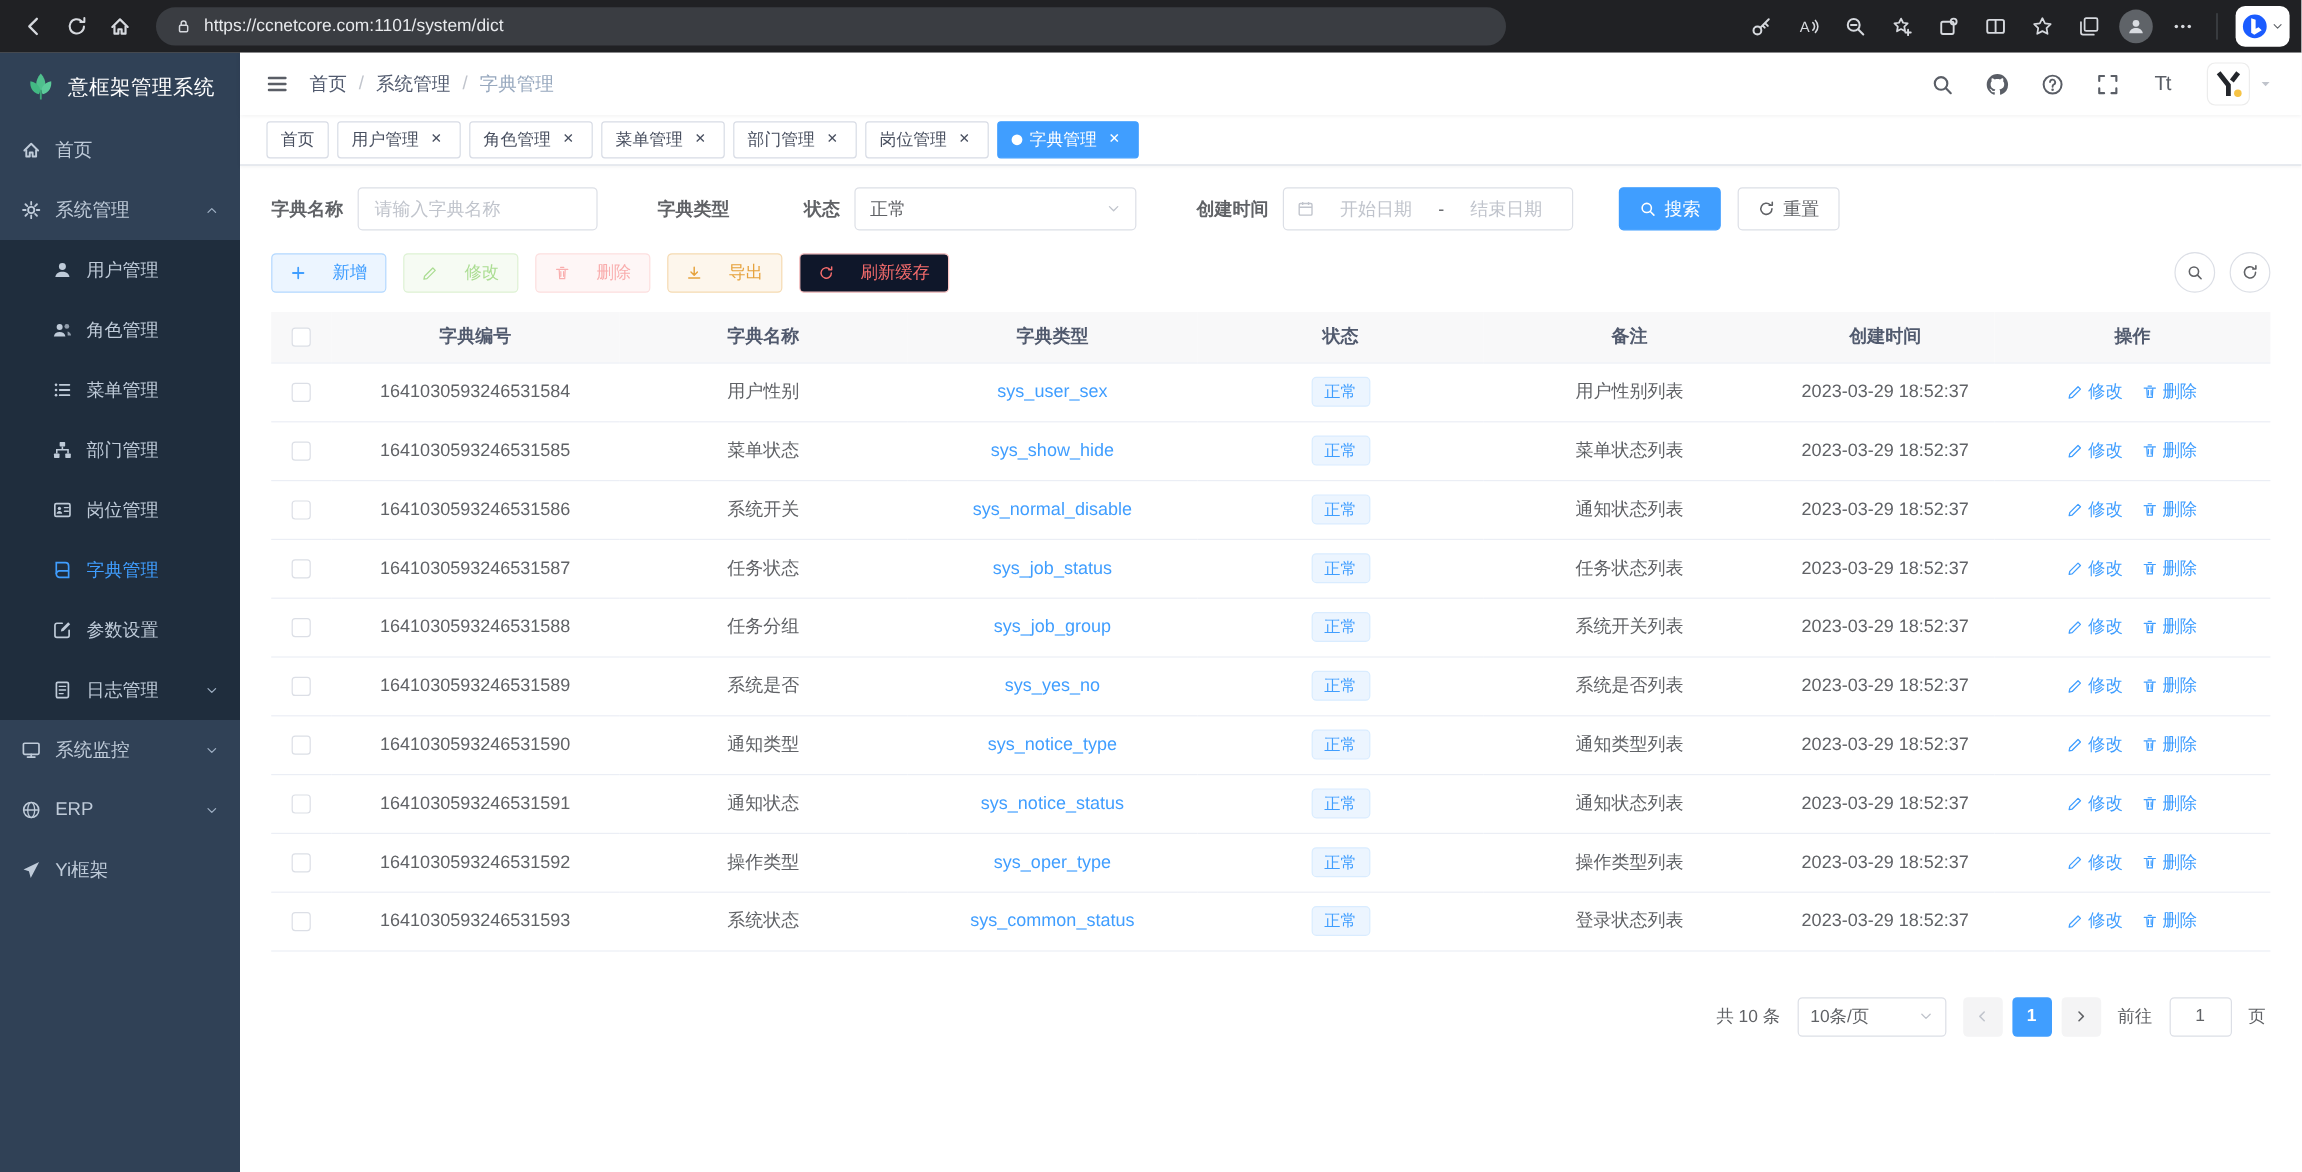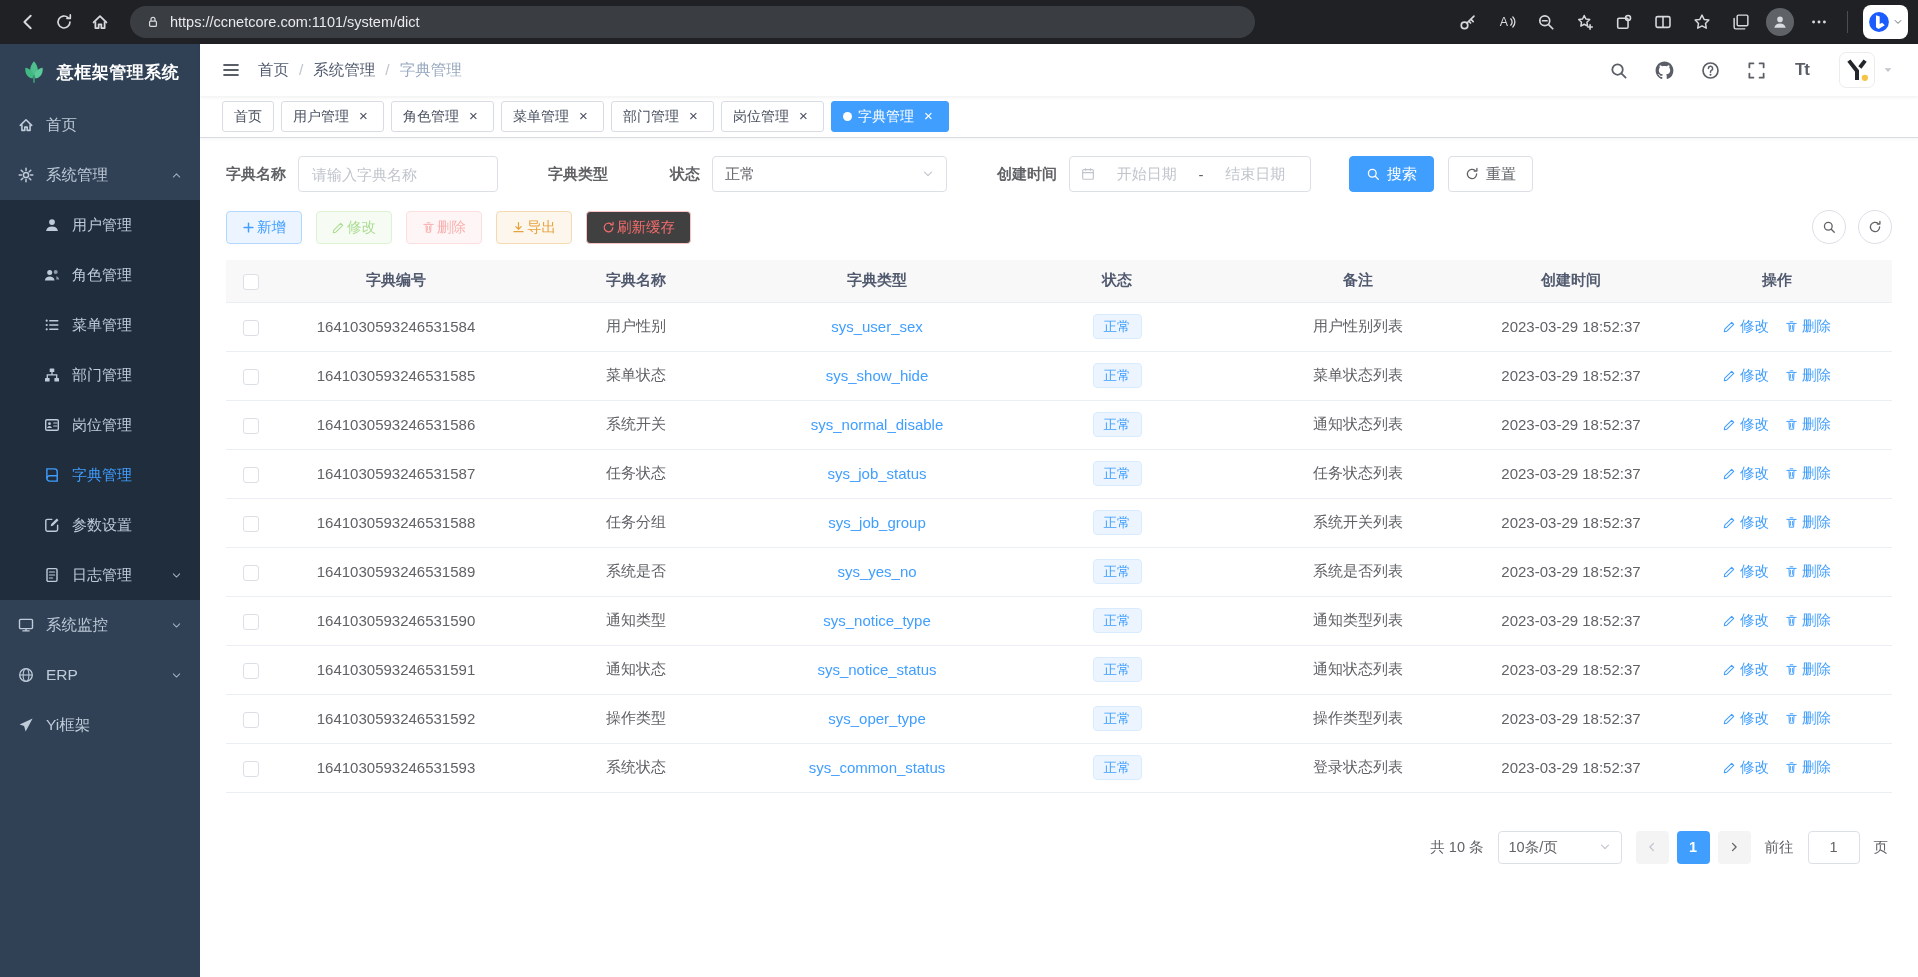--- a/index.html
+++ b/index.html
@@ -26,37 +26,37 @@
 .url-text{font-size:14.5px;color:#e8eaed;white-space:nowrap;overflow:hidden}
 .browser-actions{margin-left:auto;display:flex;align-items:center;gap:3px}
 .b-divider{width:1px;height:22px;background:#4a4d52;margin:0 7px}
 .avatar-circle{width:28px;height:28px;border-radius:50%;background:#5f6368;color:#d9dce1;display:flex;align-items:center;justify-content:center;overflow:hidden}
 .bing-btn{height:34px;padding:0 5px;display:flex;align-items:center;gap:3px;background:#fff;border-radius:8px;margin-left:5px;color:#5f6368}
 
 
 .app{flex:1;display:flex;min-height:0}
 .sidebar{width:200px;flex:none;background:var(--sidebar-bg);display:flex;flex-direction:column;color:#bfcbd9;overflow:hidden}
 .logo-row{height:56px;flex:none;display:flex;align-items:center;justify-content:center;gap:10px;cursor:pointer}
-.logo-text{color:#fff;font-size:17px;font-weight:700;letter-spacing:.5px;white-space:nowrap}
+.logo-text{color:#fff;font-size:17px;font-weight:400;letter-spacing:.5px;white-space:nowrap}
 .menu-item{height:50px;display:flex;align-items:center;padding:0 18px;gap:12px;font-size:15.5px;color:#bfcbd9;cursor:pointer;white-space:nowrap}
 .menu-item .arrow{margin-left:auto;color:#9fb0c4}
 .submenu{background:var(--submenu-bg)}
 .submenu .menu-item{padding-left:44px;font-size:15px}
 .menu-item.active{color:var(--primary)}
 .main{flex:1;display:flex;flex-direction:column;min-width:0;background:#fff}
 
 
 .navbar{height:52px;flex:none;display:flex;align-items:center;padding:0 24px 0 14px;background:#fff;box-shadow:0 1px 4px rgba(0,21,41,.08);position:relative;z-index:3}
 .nav-btn{display:flex;align-items:center;justify-content:center;min-width:34px;height:34px;color:#5a5e66;border-radius:4px}
 .breadcrumb{display:flex;align-items:center;gap:10px;margin-left:10px;font-size:15.5px}
 .bc-item{color:#515a6e;cursor:pointer}
 .bc-item.last{color:#97a8be;cursor:default}
 .bc-sep{color:#c0c4cc}
 .nav-right{margin-left:auto;display:flex;align-items:center;gap:12px;color:#5a5e66}
-.tt{font-size:17px;font-weight:700;letter-spacing:-1px;padding:0 4px}
+.tt{font-size:17px;font-weight:400;letter-spacing:-1px;padding:0 4px}
 .avatar-wrap{display:flex;align-items:center;gap:7px;margin-left:8px;cursor:pointer}
 .avatar-logo{width:36px;height:36px;border-radius:7px;border:1px solid #ececec;display:flex;align-items:center;justify-content:center;background:#fff;overflow:hidden}
 .avatar-logo svg{width:30px;height:30px}
 
 
 .tags-bar{height:42px;flex:none;display:flex;align-items:center;gap:7px;padding:0 22px;background:#fff;border-bottom:1px solid #d8dce5;box-shadow:0 1px 3px rgba(0,0,0,.05);position:relative;z-index:2}
 .tag{height:31px;display:inline-flex;align-items:center;gap:6px;padding:0 11px;border:1px solid #d8dce5;background:#fff;color:#495060;font-size:14px;cursor:pointer;border-radius:3px;white-space:nowrap}
 .tag .dot{width:9px;height:9px;border-radius:50%;background:#fff;flex:none}
 .tag.active{background:var(--primary);color:#fff;border-color:var(--primary)}
 .tag-close{width:17px;height:17px;line-height:15px;text-align:center;border-radius:50%;font-size:15px;color:inherit}
@@ -72,26 +72,26 @@
 .f-select{width:235px;height:36px;border:1px solid #dcdfe6;border-radius:4px;display:flex;align-items:center;justify-content:space-between;padding:0 12px;cursor:pointer;background:#fff}
 .f-select-value{color:#606266}
 .f-daterange{width:242px;height:36px;border:1px solid #dcdfe6;border-radius:4px;display:flex;align-items:center;gap:8px;padding:0 11px;background:#fff;cursor:pointer}
 .f-daterange .ph{color:#c0c4cc;flex:1;text-align:center;white-space:nowrap}
 .f-daterange .sep{color:#606266}
 .btn{height:36px;border-radius:4px;display:inline-flex;align-items:center;gap:7px;padding:0 16px;font-size:15px;white-space:nowrap}
 .btn-primary{background:var(--primary);color:#fff;border:1px solid var(--primary);margin-left:38px}
 .btn-plain{background:#fff;color:#606266;border:1px solid #dcdfe6;margin-left:14px}
 
 .toolbar-row{display:flex;align-items:center;margin-top:18px}
-.btn-mini{height:33px;padding:0 15px;border-radius:4px;display:inline-flex;align-items:center;gap:2px;font-size:14.5px;margin-right:14px;border:1px solid transparent;white-space:nowrap}
+.btn-mini{height:33px;padding:0 15px;border-radius:4px;display:inline-flex;align-items:center;gap:22px;font-size:14.5px;margin-right:14px;border:1px solid transparent;white-space:nowrap}
 .btn-add{color:var(--primary);background:#ecf5ff;border-color:#b3d8ff}
 .btn-edit{color:var(--success);background:#f0f9eb;border-color:#c2e7b0}
 .btn-del{color:var(--danger);background:#fef0f0;border-color:#fbc4c4}
 .btn-export{color:var(--warning);background:#fdf6ec;border-color:#f5dab1}
-.btn-cache{color:var(--danger);background:#404040;border-color:#fbc4c4}
+.btn-cache{color:var(--danger);background:#0f172a;border-color:#fbc4c4}
 .is-disabled{opacity:.55;cursor:not-allowed}
 .toolbar-right{margin-left:auto;display:flex;align-items:center;gap:12px}
 .circle-btn{width:34px;height:34px;border-radius:50%;border:1px solid #dcdfe6;background:#fff;display:flex;align-items:center;justify-content:center;color:#606266}
 
 
 .dict-table{width:100%;border-collapse:collapse;table-layout:fixed;margin-top:16px;font-size:15px}
 .dict-table th{background:#f8f8f9;color:#515a6e;font-weight:700;height:42px;text-align:center;border-bottom:1px solid #ebeef5;white-space:nowrap}
 .dict-table td{height:49px;text-align:center;color:#606266;border-bottom:1px solid #ebeef5;white-space:nowrap;overflow:hidden;text-overflow:ellipsis}
 .checkbox{display:inline-block;width:16px;height:16px;border:1px solid #dcdfe6;border-radius:3px;background:#fff;vertical-align:middle;cursor:pointer}
 .type-link{color:var(--primary);cursor:pointer;text-decoration:none}

